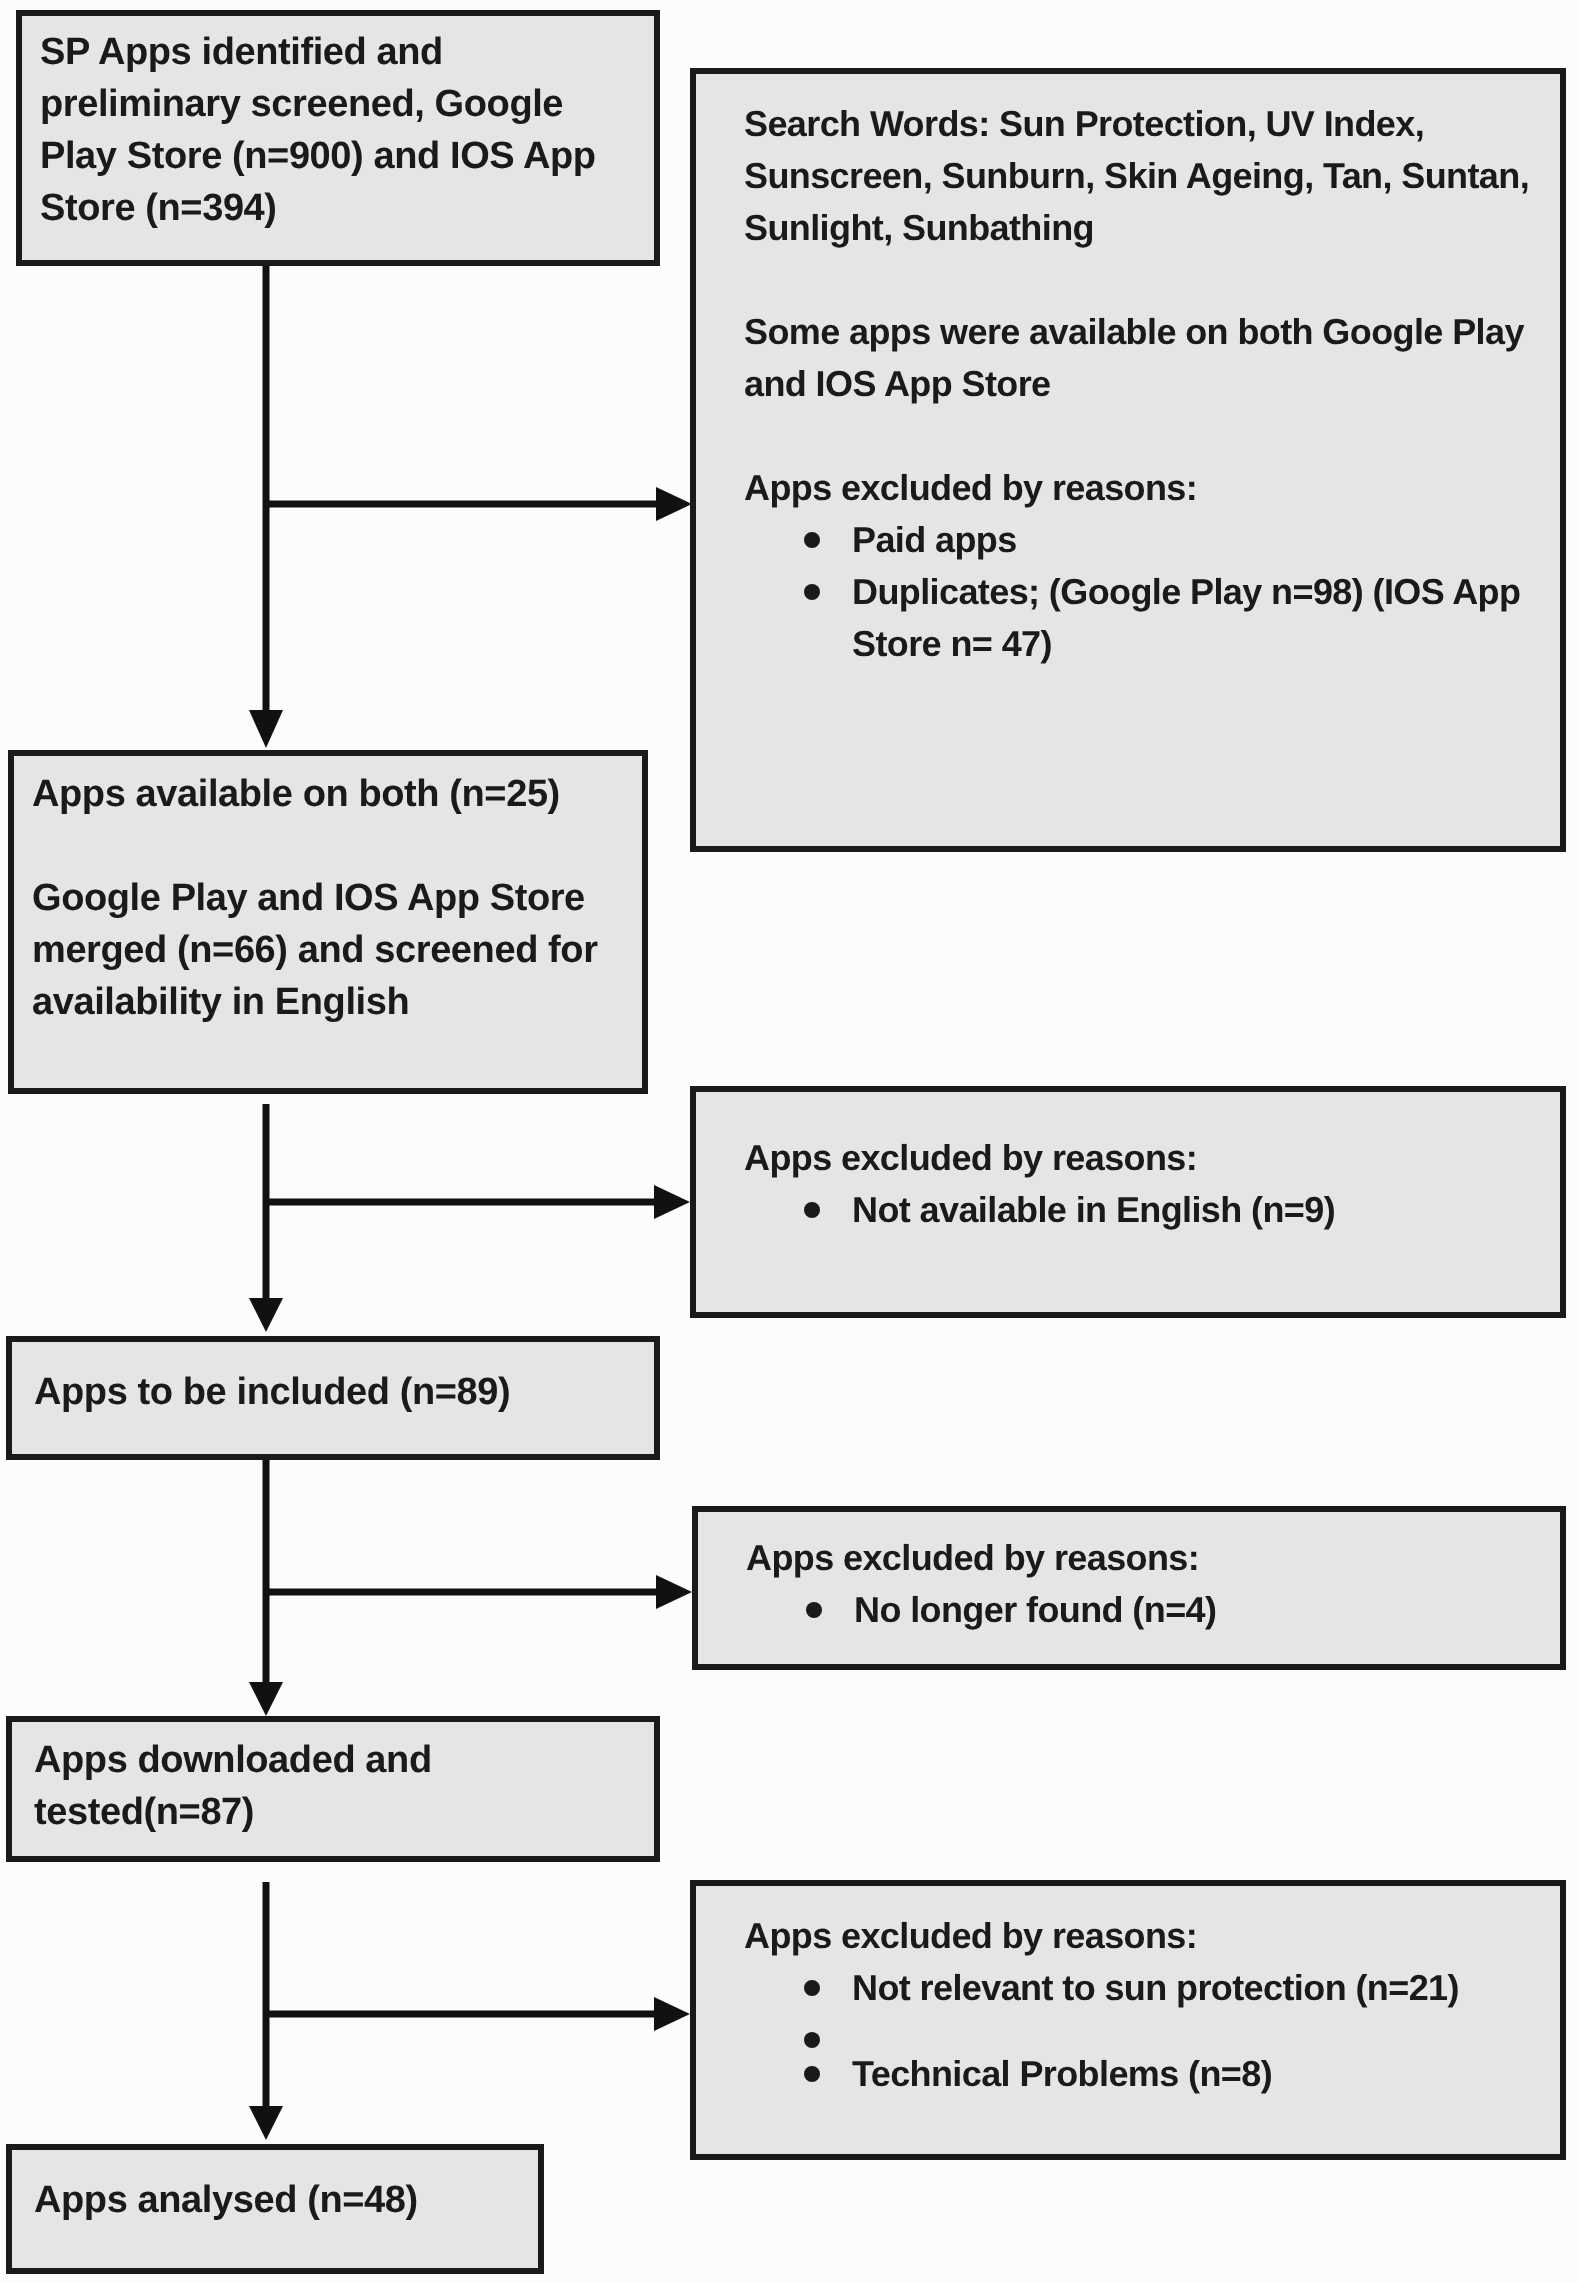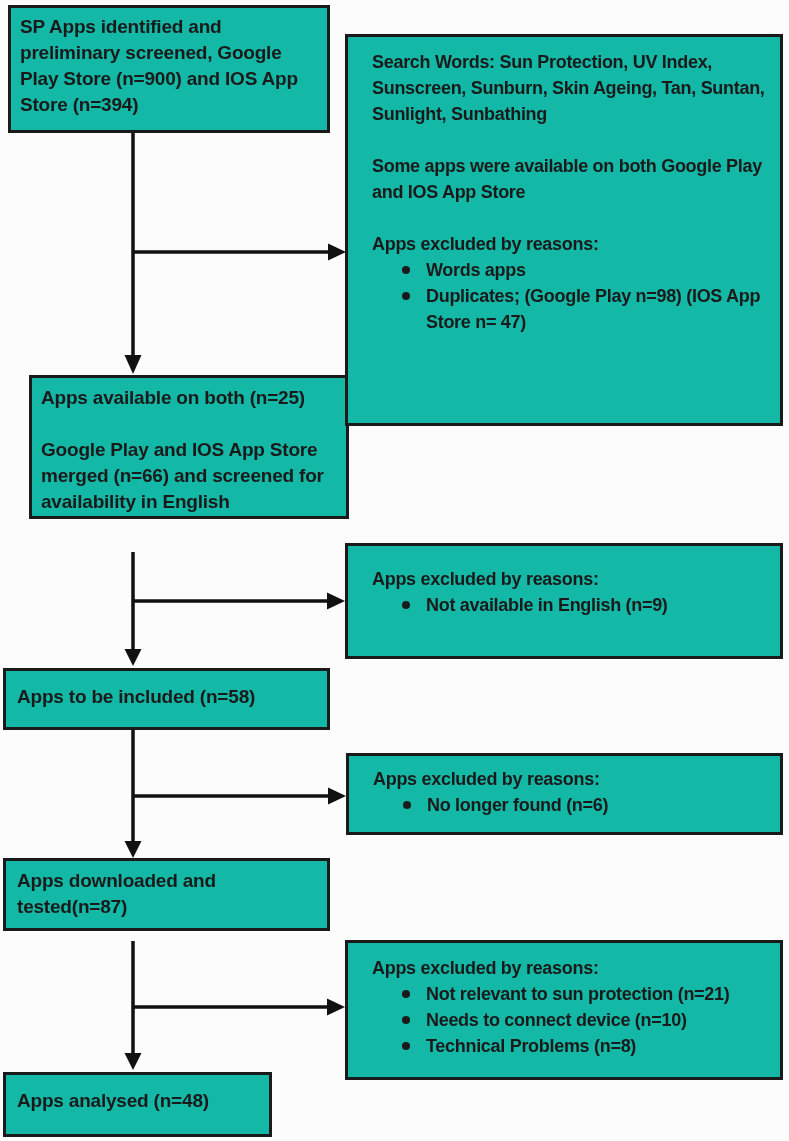--- a/index.html
+++ b/index.html
@@ -19,21 +19,21 @@
   }
   .arrow-layer {
     position: absolute;
     left: 0;
     top: 0;
     z-index: 1;
   }
   .box {
     position: absolute;
     box-sizing: border-box;
-    background: #14b8a6;
+    background: #e5e5e5;
     border: 3px solid #1a1a1a;
     z-index: 2;
     letter-spacing: -0.2px;
     overflow: hidden;
   }
   .lbox {
     font-size: 19px;
     line-height: 26px;
   }
   .rbox {
@@ -56,21 +56,21 @@
     width: 8px;
     height: 8px;
     margin-top: 9px;
     border-radius: 50%;
     background: #1a1a1a;
   }
   .btext { flex: 1 1 auto; }
 
   
   #box-identified { left: 8px;  top: 5px;    width: 322px; height: 128px; padding: 6px 8px 0 9px; }
-  #box-available  { left: 4px;  top: 375px;  width: 320px; height: 144px; padding: 7px 8px 0 9px; margin-left: 25px; }
+  #box-available  { left: 4px;  top: 375px;  width: 320px; height: 172px; padding: 7px 8px 0 9px; }
   #box-included   { left: 3px;  top: 668px;  width: 327px; height: 62px;  padding: 13px 8px 0 11px; }
   #box-downloaded { left: 3px;  top: 858px;  width: 327px; height: 73px;  padding: 7px 30px 0 11px; }
   #box-analysed   { left: 3px;  top: 1072px; width: 269px; height: 65px;  padding: 13px 20px 0 11px; }
 
   
   #box-excluded-1 { left: 345px; top: 34px;  width: 438px; height: 392px; padding: 12px 10px 0 24px; }
   #box-excluded-2 { left: 345px; top: 543px; width: 438px; height: 116px; padding: 20px 10px 0 24px; }
   #box-excluded-3 { left: 346px; top: 753px; width: 437px; height: 82px;  padding: 10px 10px 0 24px; }
   #box-excluded-4 { left: 345px; top: 940px; width: 438px; height: 140px; padding: 12px 10px 0 24px; }
 </style>
@@ -117,21 +117,21 @@
   <div class="box lbox" id="box-identified">
     <p>SP Apps identified and preliminary screened, Google Play Store (n=900) and IOS App Store (n=394)</p>
   </div>
 
   <div class="box lbox" id="box-available">
     <p>Apps available on both (n=25)</p>
     <p>Google Play and IOS App Store merged (n=66) and screened for availability in English</p>
   </div>
 
   <div class="box lbox" id="box-included">
-    <p>Apps to be included (n=58)</p>
+    <p>Apps to be included (n=89)</p>
   </div>
 
   <div class="box lbox" id="box-downloaded">
     <p>Apps downloaded and tested(n=87)</p>
   </div>
 
   <div class="box lbox" id="box-analysed">
     <p>Apps analysed (n=48)</p>
   </div>
 
@@ -140,21 +140,21 @@
       <span>Search Words:</span>
       <span>Sun Protection, UV Index, Sunscreen, Sunburn, Skin Ageing, Tan, Suntan, Sunlight, Sunbathing</span>
     </p>
     <p class="para">Some apps were available on both Google Play and IOS App Store</p>
     <p class="heading">Apps excluded by reasons:</p>
     <div class="blist">
       <div class="bitem">
         <span class="bmark">
             <span class="bdot"></span>
           </span>
-        <div class="btext">Words apps</div>
+        <div class="btext">Paid apps</div>
       </div>
       <div class="bitem">
         <span class="bmark">
             <span class="bdot"></span>
           </span>
         <div class="btext">Duplicates; (Google Play n=98) (IOS App Store n= 47)</div>
       </div>
     </div>
   </div>
 
@@ -170,39 +170,38 @@
     </div>
   </div>
 
   <div class="box rbox" id="box-excluded-3">
     <p class="heading">Apps excluded by reasons:</p>
     <div class="blist">
       <div class="bitem">
         <span class="bmark">
             <span class="bdot"></span>
           </span>
-        <div class="btext">No longer found (n=6)</div>
+        <div class="btext">No longer found (n=4)</div>
       </div>
     </div>
   </div>
 
   <div class="box rbox" id="box-excluded-4">
     <p class="heading">Apps excluded by reasons:</p>
     <div class="blist">
       <div class="bitem">
         <span class="bmark">
             <span class="bdot"></span>
           </span>
         <div class="btext">Not relevant to sun protection (n=21)</div>
       </div>
       <div class="bitem">
         <span class="bmark">
             <span class="bdot"></span>
           </span>
-        <div class="btext">Needs to connect device (n=10)</div>
       </div>
       <div class="bitem">
         <span class="bmark">
             <span class="bdot"></span>
           </span>
         <div class="btext">Technical Problems (n=8)</div>
       </div>
     </div>
   </div>
 

